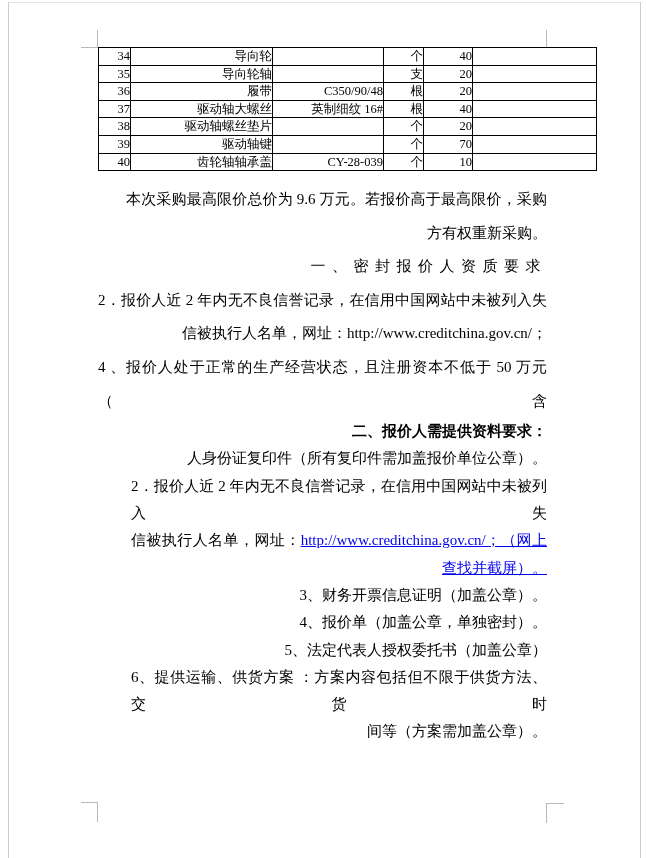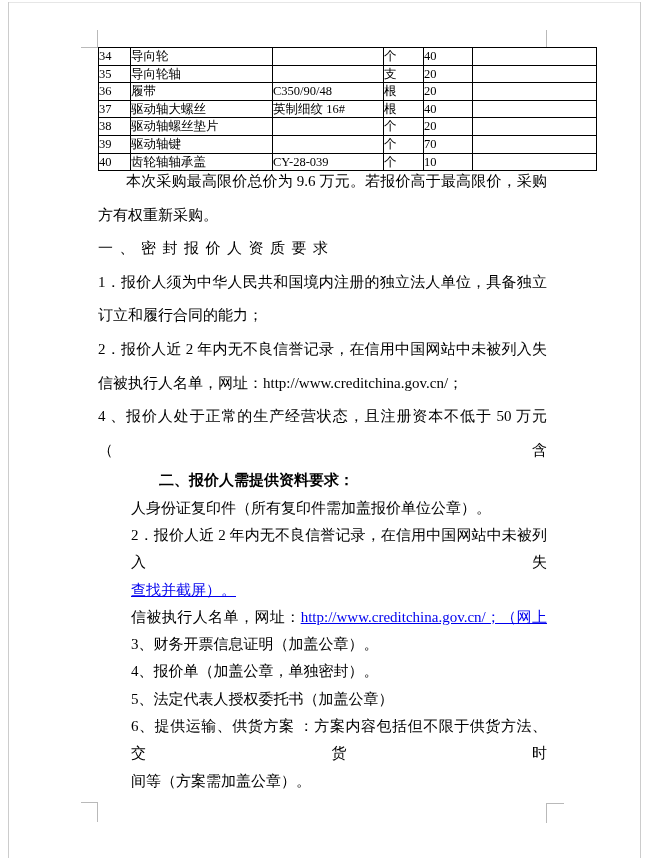--- a/index.html
+++ b/index.html
@@ -22,27 +22,27 @@
   #crop-bl-h{left:81px;top:802px;width:17px;height:1px;}
   #crop-bl-v{left:97px;top:802px;width:1px;height:20px;}
   #crop-br-h{left:547px;top:803px;width:17px;height:1px;}
   #crop-br-v{left:546px;top:803px;width:1px;height:20px;}
   
   #parts-table{
     position:absolute;left:98px;top:47px;width:498px;
     border-collapse:collapse;table-layout:fixed;
   }
   #parts-table td{
-    border:1px solid #000;text-align:left;vertical-align:middle;
+    border:1px solid #000;text-align:right;vertical-align:middle;
     font-size:12.5px;line-height:1;padding:0;height:16.6px;
     overflow:hidden;white-space:nowrap;
   }
   
-  #doc-text{position:absolute;left:98px;top:165px;width:449px;}
-  .ln{font-size:15px;white-space:nowrap;}
+  #doc-text{position:absolute;left:98px;top:183px;width:449px;}
+  .ln{font-size:15px;white-space:nowrap;text-align:right;}
   .sec-a .ln{line-height:33.6px;}
   .sec-b .ln{line-height:27.3px;margin-left:33px;}
   .just{text-align:justify;text-align-last:justify;white-space:normal;}
   .ind{text-indent:28px;}
   .bold{font-weight:bold;}
   .sp .ln{letter-spacing:6.5px;}
   a{color:#0000EE;text-decoration:underline;}
 </style>
 </head>
 <body>
@@ -131,40 +131,36 @@
 
 <div id="doc-text">
     <div class="blk sec-a">
       <div class="ln just ind"><span>本次采购最高限价总价为 9.6 万元。若报价高于最高限价，采购</span></div>
       <div class="ln"><span>方有权重新采购。</span></div>
     </div>
     <div class="blk sec-a sp">
       <div class="ln"><span>一、密封报价人资质要求</span></div>
     </div>
     <div class="blk sec-a">
-      <div class="ln just"><span>1．报价人须为中华人民共和国境内注册的独立法人单位，具备独立</span></div>
-      <div class="ln"><span>订立和履行合同的能力；</span></div>
-    </div>
-    <div class="blk sec-a">
       <div class="ln just"><span>2．报价人近 2 年内无不良信誉记录，在信用中国网站中未被列入失</span></div>
       <div class="ln"><span>信被执行人名单，网址：http://www.creditchina.gov.cn/；</span></div>
     </div>
     <div class="blk sec-a">
       <div class="ln just"><span>4 、报价人处于正常的生产经营状态，且注册资本不低于 50 万元（含</span></div>
     </div>
     <div class="blk sec-b bold">
       <div class="ln ind"><span>二、报价人需提供资料要求：</span></div>
     </div>
     <div class="blk sec-b">
       <div class="ln"><span>人身份证复印件（所有复印件需加盖报价单位公章）。</span></div>
     </div>
     <div class="blk sec-b">
       <div class="ln just"><span>2．报价人近 2 年内无不良信誉记录，在信用中国网站中未被列入失</span></div>
+      <div class="ln just"><span>信被执行人名单，网址：</span><a href="#">http://www.creditchina.gov.cn/；（网上</a></div>
       <div class="ln"><a href="#">查找并截屏）。</a></div>
-      <div class="ln just"><span>信被执行人名单，网址：</span><a href="#">http://www.creditchina.gov.cn/；（网上</a></div>
     </div>
     <div class="blk sec-b">
       <div class="ln"><span>3、财务开票信息证明（加盖公章）。</span></div>
     </div>
     <div class="blk sec-b">
       <div class="ln"><span>4、报价单（加盖公章，单独密封）。</span></div>
     </div>
     <div class="blk sec-b">
       <div class="ln"><span>5、法定代表人授权委托书（加盖公章）</span></div>
     </div>

